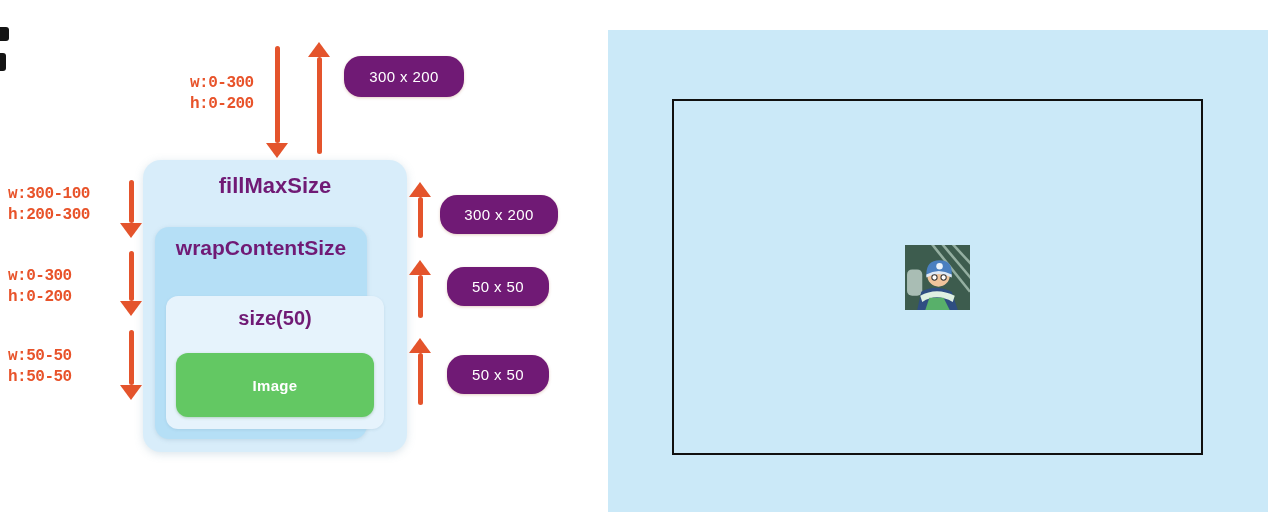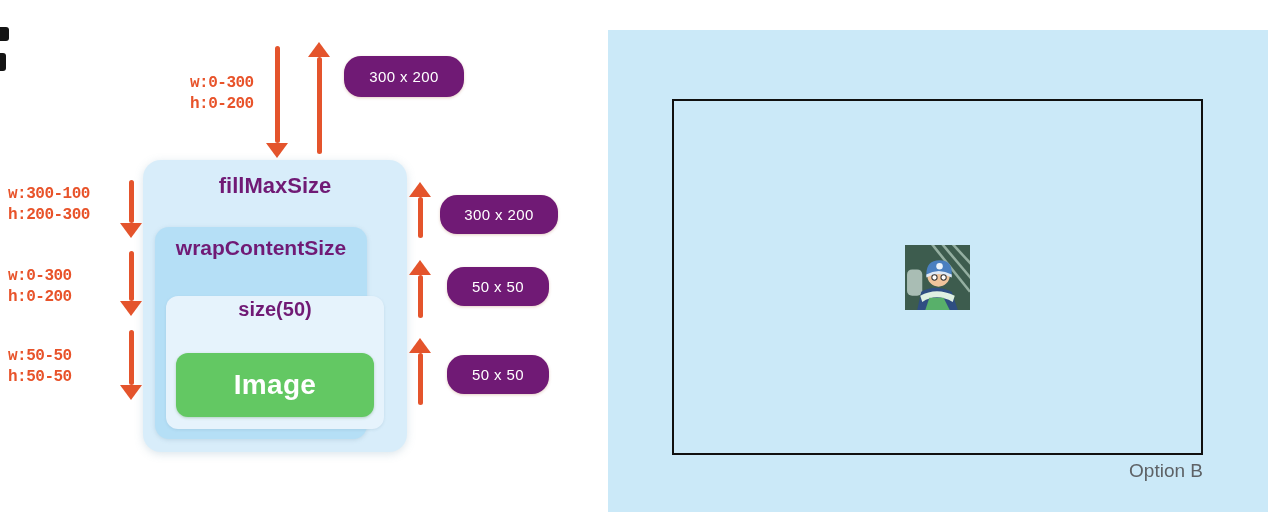--- a/index.html
+++ b/index.html
@@ -34,25 +34,25 @@
   .layer { position:absolute; }
   .box-title { text-align:center; font-weight:700; color:#701a75; }
   .outer-box { left:143px; top:160px; width:264px; height:292px; border-radius:18px;
                background:#D8EDFA; box-shadow:0 2px 8px rgba(110,150,175,0.25); }
   .outer-box .box-title { padding-top:13px; font-size:22px; }
   .wrap-box { left:12px; top:67px; width:212px; height:212px; border-radius:14px;
               background:#B5DFF6; box-shadow:0 1px 4px rgba(110,150,175,0.25); }
   .wrap-box .box-title { padding-top:9px; font-size:21px; }
   .size-box { left:11px; top:69px; width:218px; height:133px; border-radius:12px;
               background:#E6F3FC; box-shadow:0 1px 3px rgba(110,150,175,0.2); }
-  .size-box .box-title { padding-top:2px; font-size:20px; }
+  .size-box .box-title { padding-top:11px; font-size:20px; }
   .image-box { left:10px; top:57px; width:198px; height:64px; border-radius:12px;
                background:#63C863; display:flex; align-items:center; justify-content:center;
                box-shadow:0 1px 3px rgba(60,130,60,0.3); }
-  .image-box .image-label { color:#ffffff; font-size:28px; font-weight:600; letter-spacing:0.3px; }
+  .image-box .image-label { color:#ffffff; font-size:15px; font-weight:600; letter-spacing:0.3px; }
 
   
   .preview-canvas { position:absolute; left:608px; top:30px; width:660px; height:482px; background:#CBE9F8; }
   .preview-border-box { position:absolute; left:64px; top:69px; width:531px; height:356px;
                         border:2px solid #101010; display:flex; align-items:center; justify-content:center; }
   .char-img { width:65px; height:65px; display:block; }
   .option-caption { position:absolute; left:64px; top:430px; width:531px;
                     text-align:right; font-size:19px; color:#5E6266; }
 </style>
 </head>
@@ -149,16 +149,15 @@
         <path d="M15 50 Q31 41 49 50 L47 56 Q31 47 17 56 Z" fill="#dff0e2"></path>
         <path d="M20 64 L24 52 L38 52 L44 64 Z" fill="#58b06a"></path>
         <circle cx="33" cy="30" r="11" fill="#f0c49c"></circle>
         <path d="M21 29 Q21 15 34 15 Q46 15 46 27 L46 31 Q33 23 21 31 Z" fill="#4a7fc0"></path>
         <path d="M21 29 Q33 22 46 29 L46 32 Q33 25 21 32 Z" fill="#dfe9f5"></path>
         <circle cx="34" cy="21" r="3.2" fill="#eef4fa"></circle>
         <circle cx="29" cy="32" r="2.6" fill="#ffffff" stroke="#333333" stroke-width="1"></circle>
         <circle cx="38" cy="32" r="2.6" fill="#ffffff" stroke="#333333" stroke-width="1"></circle>
       </svg>
     </div>
-    <div class="option-caption">Option B</div>
   </div>
 
 </div>
 
 </body></html>

